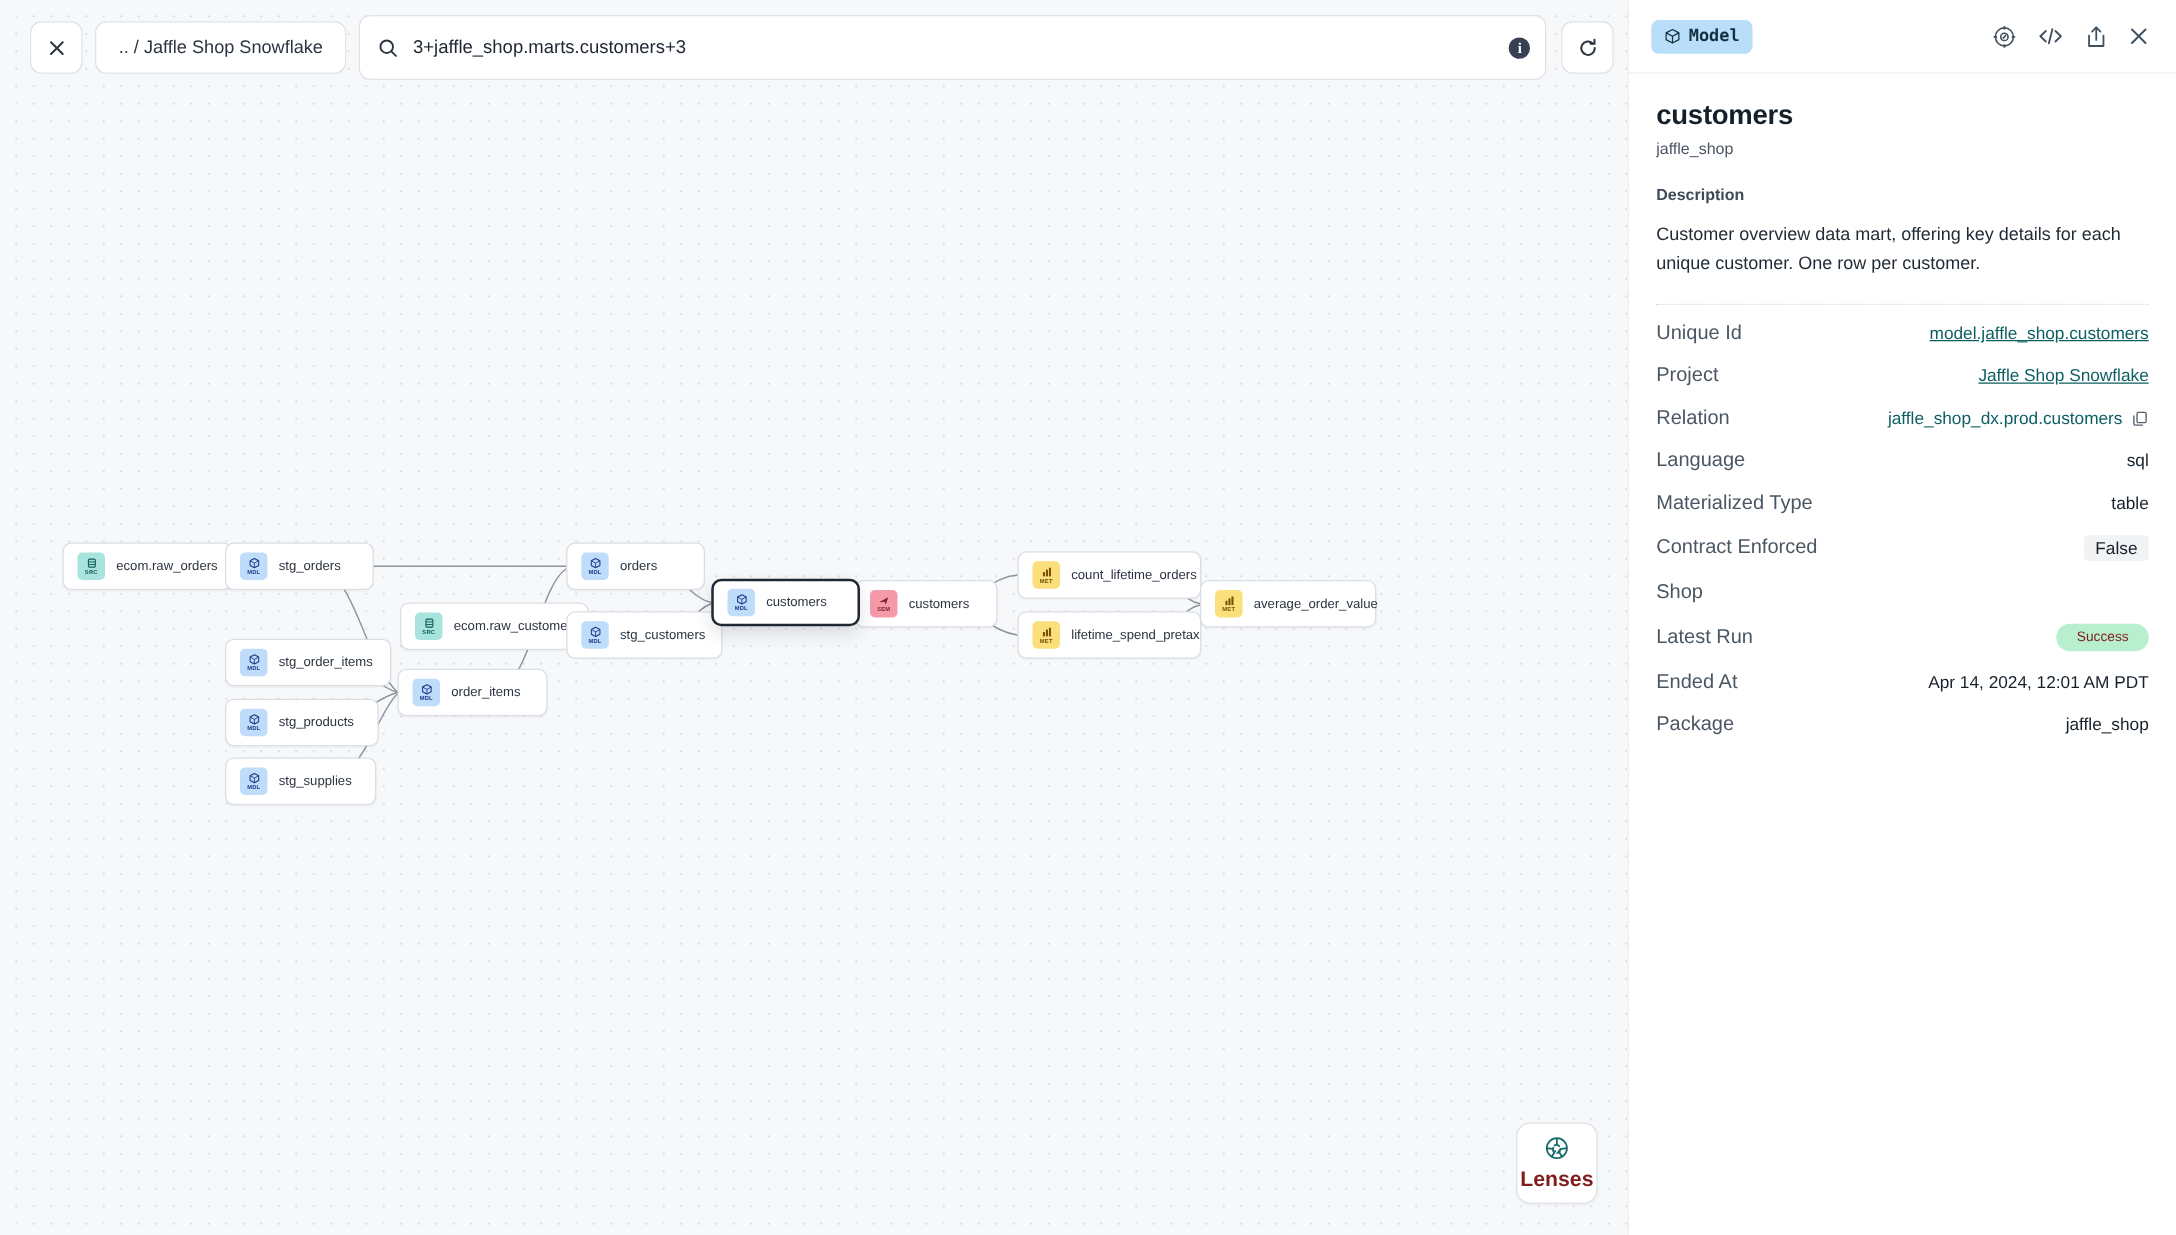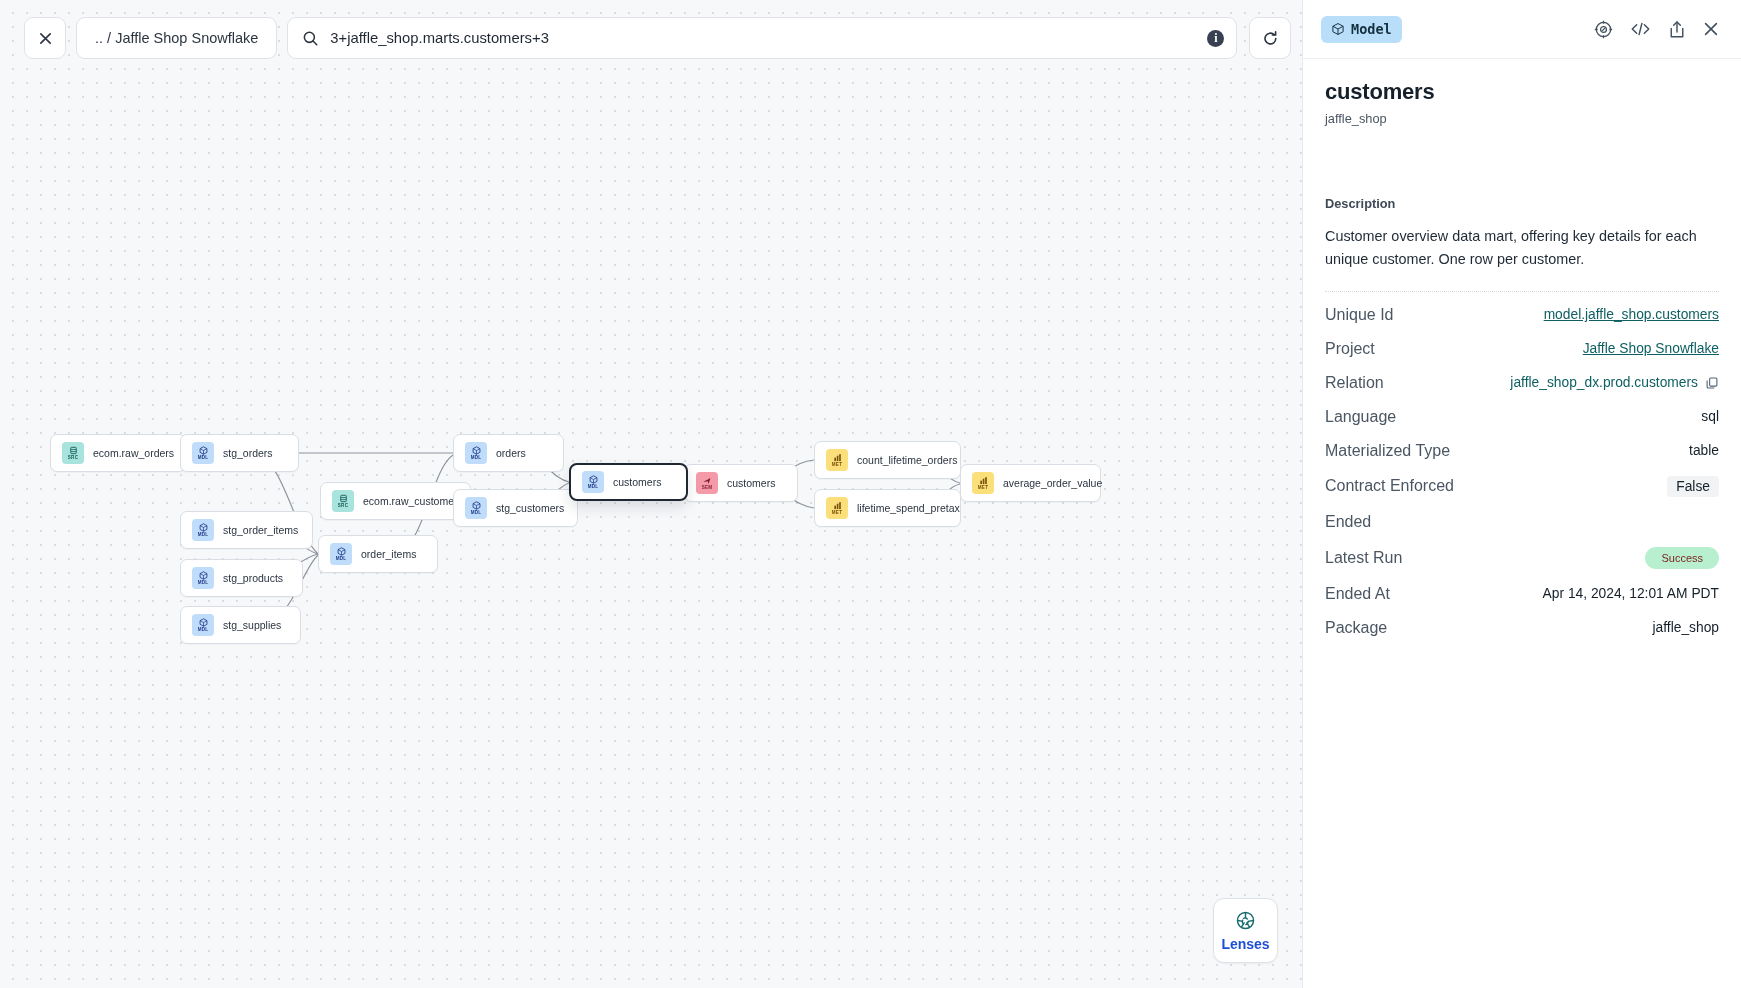--- a/index.html
+++ b/index.html
@@ -56,21 +56,21 @@
   }
   .tb-btn.square { width: 42px; }
   .tb-crumb {
     padding: 0 18px;
     font-size: 14.5px;
     color: #2b3440;
     white-space: nowrap;
   }
   .tb-search {
     flex: 1;
-    height: 42px;
+    height: 52px;
     background: #ffffff;
     border: 1px solid #dfe3e8;
     border-radius: 9px;
     display: flex;
     align-items: center;
     padding: 0 12px 0 14px;
     gap: 11px;
     margin-right: 2px;
     max-width: 950px;
   }
@@ -165,22 +165,22 @@
     display: flex;
     flex-direction: column;
     align-items: center;
     justify-content: center;
     gap: 5px;
     cursor: pointer;
     z-index: 25;
     box-shadow: 0 1px 2px rgba(16,24,40,0.05);
   }
   .lenses-label {
-    font-size: 14px;
-    color: #1d4ed8;
+    font-size: 17px;
+    color: #7f1d1d;
     font-weight: 600;
   }
 
   
   .panel {
     width: 439px;
     height: 988px;
     background: #ffffff;
     border-left: 1px solid #e6e9ed;
     display: flex;
@@ -254,21 +254,20 @@
   .panel-body {
     flex: 1;
     overflow-y: auto;
     padding: 22px 22px 30px 22px;
   }
   .sec-label {
     font-size: 12.8px;
     font-weight: 700;
     color: #3e4a57;
     margin-bottom: 14px;
-    margin-top: 48px;
   }
   .desc {
     font-size: 14.4px;
     line-height: 1.58;
     color: #1f2a35;
     margin-bottom: 20px;
   }
   .divider {
     border-top: 1px dotted #d5dade;
     margin: 0 0 6px 0;
@@ -625,21 +624,21 @@
               <span class="row-val">table</span>
             </div>
           </div>
           <div class="row">
             <div class="row-key">Contract Enforced</div>
             <div class="val-wrap">
               <span class="row-val boxed">False</span>
             </div>
           </div>
           <div class="row">
-            <div class="row-key">Ended</div>
+            <div class="row-key">Shop</div>
             <div class="val-wrap">
               <span class="row-val"></span>
             </div>
           </div>
           <div class="row">
             <div class="row-key">Latest Run</div>
             <div class="val-wrap">
               <span class="pill-success">Success</span>
             </div>
           </div>

